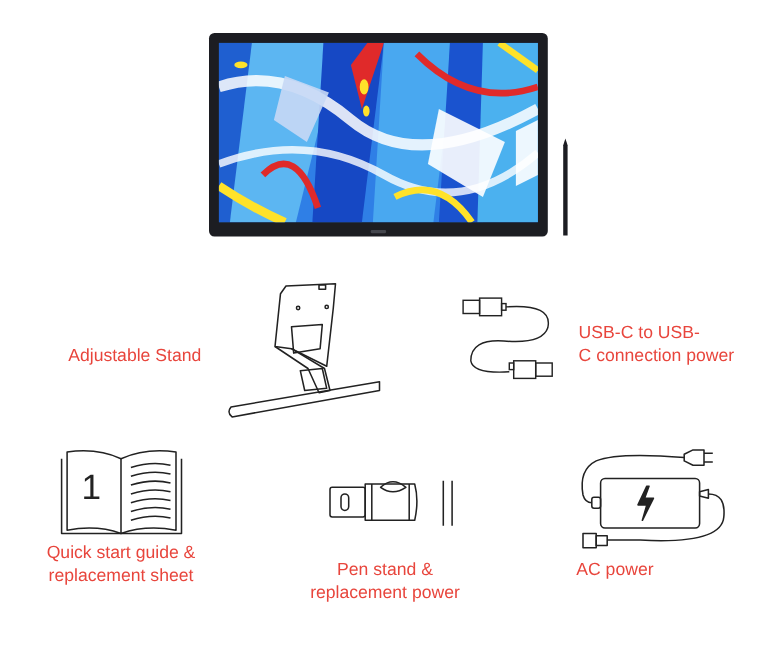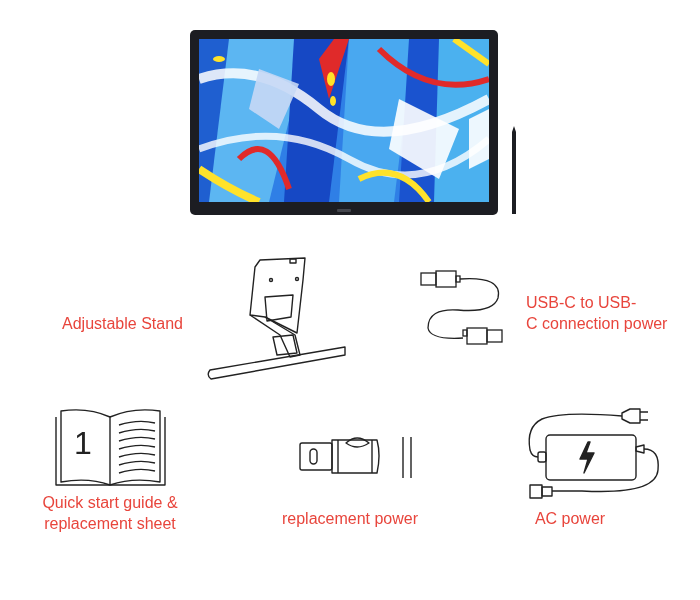--- a/index.html
+++ b/index.html
@@ -94,30 +94,31 @@
   <rect x="13" y="14" width="7" height="15" rx="3.5"></rect>
   <path d="M35 5 L80 5 Q84 20 80 38 L35 38Z"></path>
   <path d="M41 5 L41 38"></path>
   <path d="M49 8 Q60 -2 72 8 Q60 16 49 8Z"></path>
   <path d="M75 5 L75 38"></path>
 </svg>
 <svg width="20" height="45" style="left:398px;top:435px;" viewBox="0 0 20 45" fill="none" stroke="#222" stroke-width="1.4">
   <path d="M5 2 L5 43 M13 2 L13 43"></path>
 </svg>
 <div class="label" style="left:260px;top:508px;width:180px;">
+  <span>Pen stand &amp;</span>
   <span>replacement power</span>
 </div>
 
 <svg width="140" height="95" style="left:522px;top:405px;" viewBox="0 0 140 95" fill="none" stroke="#222" stroke-width="1.4" stroke-linejoin="round">
   <path d="M100 8 L108 4 L118 4 L118 18 L108 18 L100 14Z"></path>
   <path d="M118 7 L126 7 M118 15 L126 15"></path>
   <path d="M100 11 Q40 6 20 14 Q4 22 8 45 Q10 52 16 52"></path>
   <rect x="16" y="47" width="8" height="10" rx="2"></rect>
   <rect x="24" y="30" width="90" height="45" rx="4"></rect>
   <path d="M66 37 L58 54 L66 54 L62 68 L72 48 L64 48 L68 37Z" fill="#222"></path>
   <path d="M114 42 L122 40 L122 48 L114 46Z"></path>
   <path d="M122 44 Q138 44 136 65 Q134 90 60 86 L30 86"></path>
   <rect x="20" y="82" width="10" height="9"></rect>
   <rect x="8" y="80" width="12" height="13"></rect>
 </svg>
-<div class="label" style="left:500px;top:508px;width:140px;text-align:center;">
+<div class="label" style="left:489px;top:508px;width:140px;text-align:center;">
   <span>AC power</span>
 </div>
 
 </body></html>

